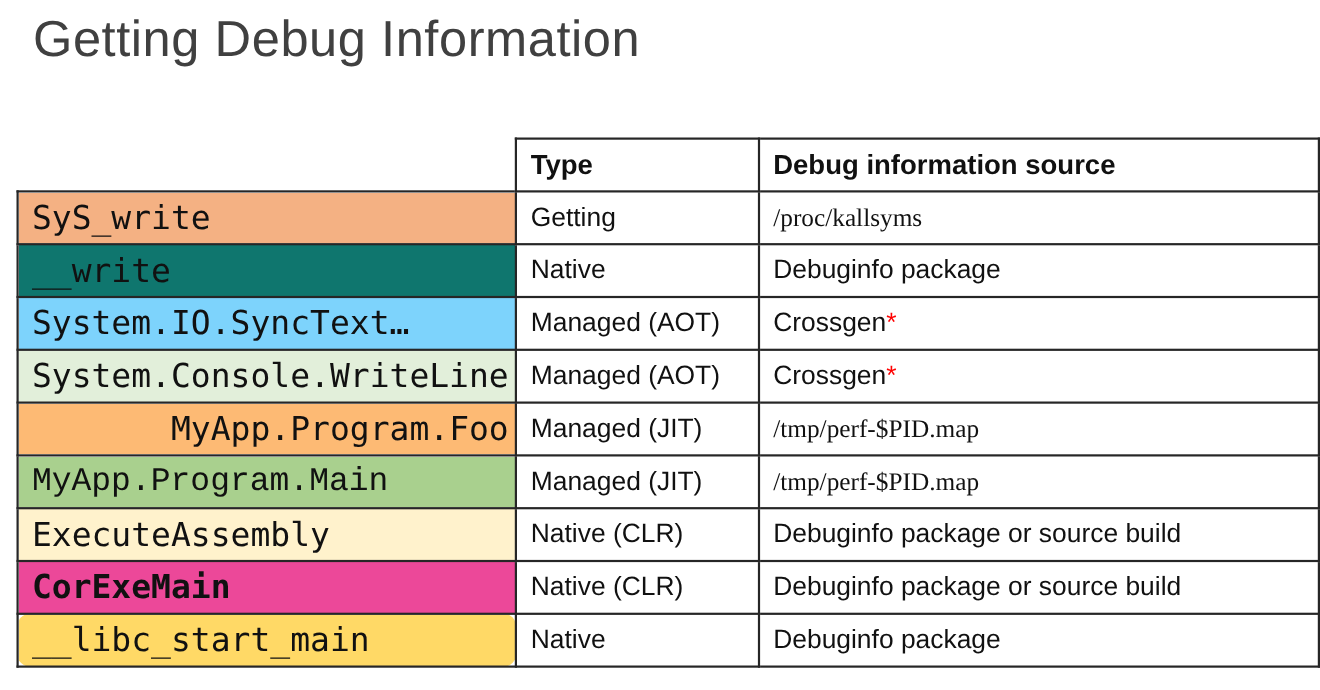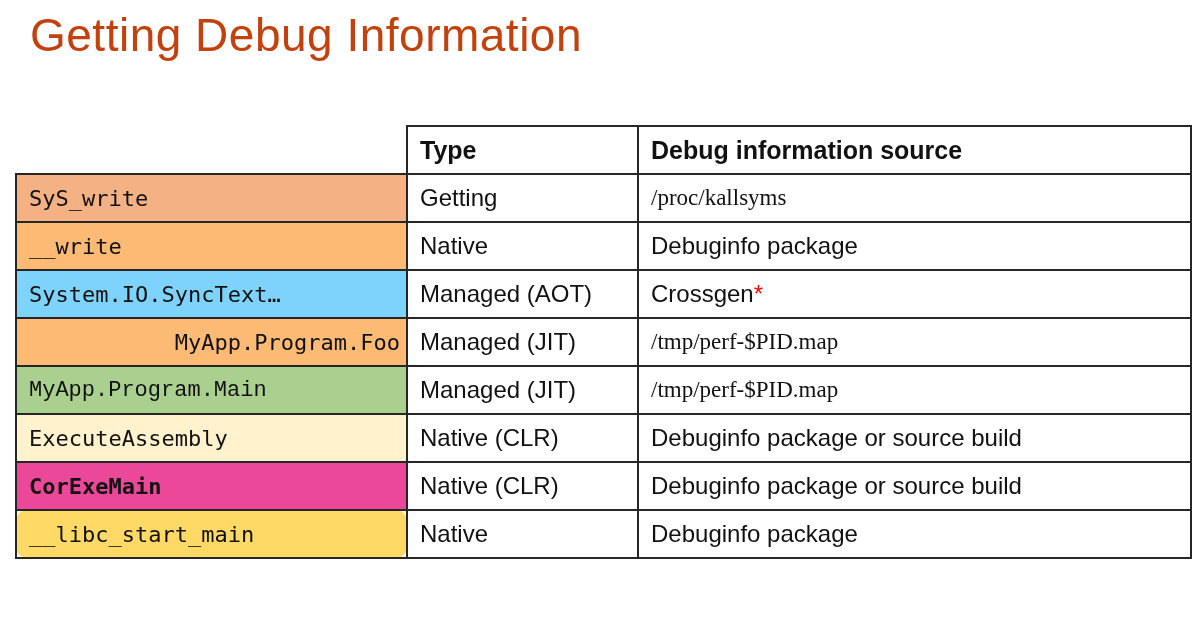--- a/index.html
+++ b/index.html
@@ -17,21 +17,21 @@
     height: 627px;
     background: #ffffff;
   }
   .slide-title {
     position: absolute;
     left: 30px;
     top: 8px;
     font-size: 46px;
     font-weight: 300;
     letter-spacing: 0.5px;
-    color: #c2410c;
+    color: #404040;
     font-family: "Liberation Sans", "DejaVu Sans", sans-serif;
   }
   table.debug-table {
     position: absolute;
     left: 15px;
     top: 125px;
     border-collapse: collapse;
     table-layout: fixed;
   }
   .debug-table col.c-symbol { width: 391px; }
@@ -53,21 +53,21 @@
     font-weight: 700;
     font-size: 25px;
     background: #ffffff;
   }
   .debug-table th.blank {
     border: none;
     background: transparent;
   }
   .debug-table td.symbol {
     font-family: "DejaVu Sans Mono", "Liberation Mono", monospace;
-    font-size: 22px;
+    font-size: 30px;
   }
   .debug-table td.source.mono {
     font-family: Liberation Serif, serif;
     font-size: 23px;
   }
   .ast {
     font-size: 24px;
     font-weight: 400;
   }
 </style>
@@ -91,26 +91,31 @@
         <th>Debug information source</th>
       </tr>
     </thead>
     <tbody>
       <tr>
         <td class="symbol" style="background: rgb(244, 177, 131);">SyS_write</td>
         <td class="type">Getting</td>
         <td class="source mono">/proc/kallsyms</td>
       </tr>
       <tr>
-        <td class="symbol" style="background: #fdba74; margin-left: 32px;">__write</td>
+        <td class="symbol" style="background: #0f766e; margin-left: 32px;">__write</td>
         <td class="type">Native</td>
         <td class="source">Debuginfo package</td>
       </tr>
       <tr>
         <td class="symbol" style="background: #7dd3fc;">System.IO.SyncText…</td>
+        <td class="type">Managed (AOT)</td>
+        <td class="source"><span>Crossgen</span><span class="ast" style="color: rgb(255, 0, 0);">*</span></td>
+      </tr>
+      <tr>
+        <td class="symbol" style="background: rgb(226, 239, 218);">System.Console.WriteLine</td>
         <td class="type">Managed (AOT)</td>
         <td class="source"><span>Crossgen</span><span class="ast" style="color: rgb(255, 0, 0);">*</span></td>
       </tr>
       <tr>
         <td class="symbol" style="background: #fdba74; text-align: right;">MyApp.Program.Foo</td>
         <td class="type">Managed (JIT)</td>
         <td class="source mono">/tmp/perf-$PID.map</td>
       </tr>
       <tr>
         <td class="symbol" style="background: rgb(169, 208, 142); font-family: Liberation Mono, monospace;">MyApp.Program.Main</td>

